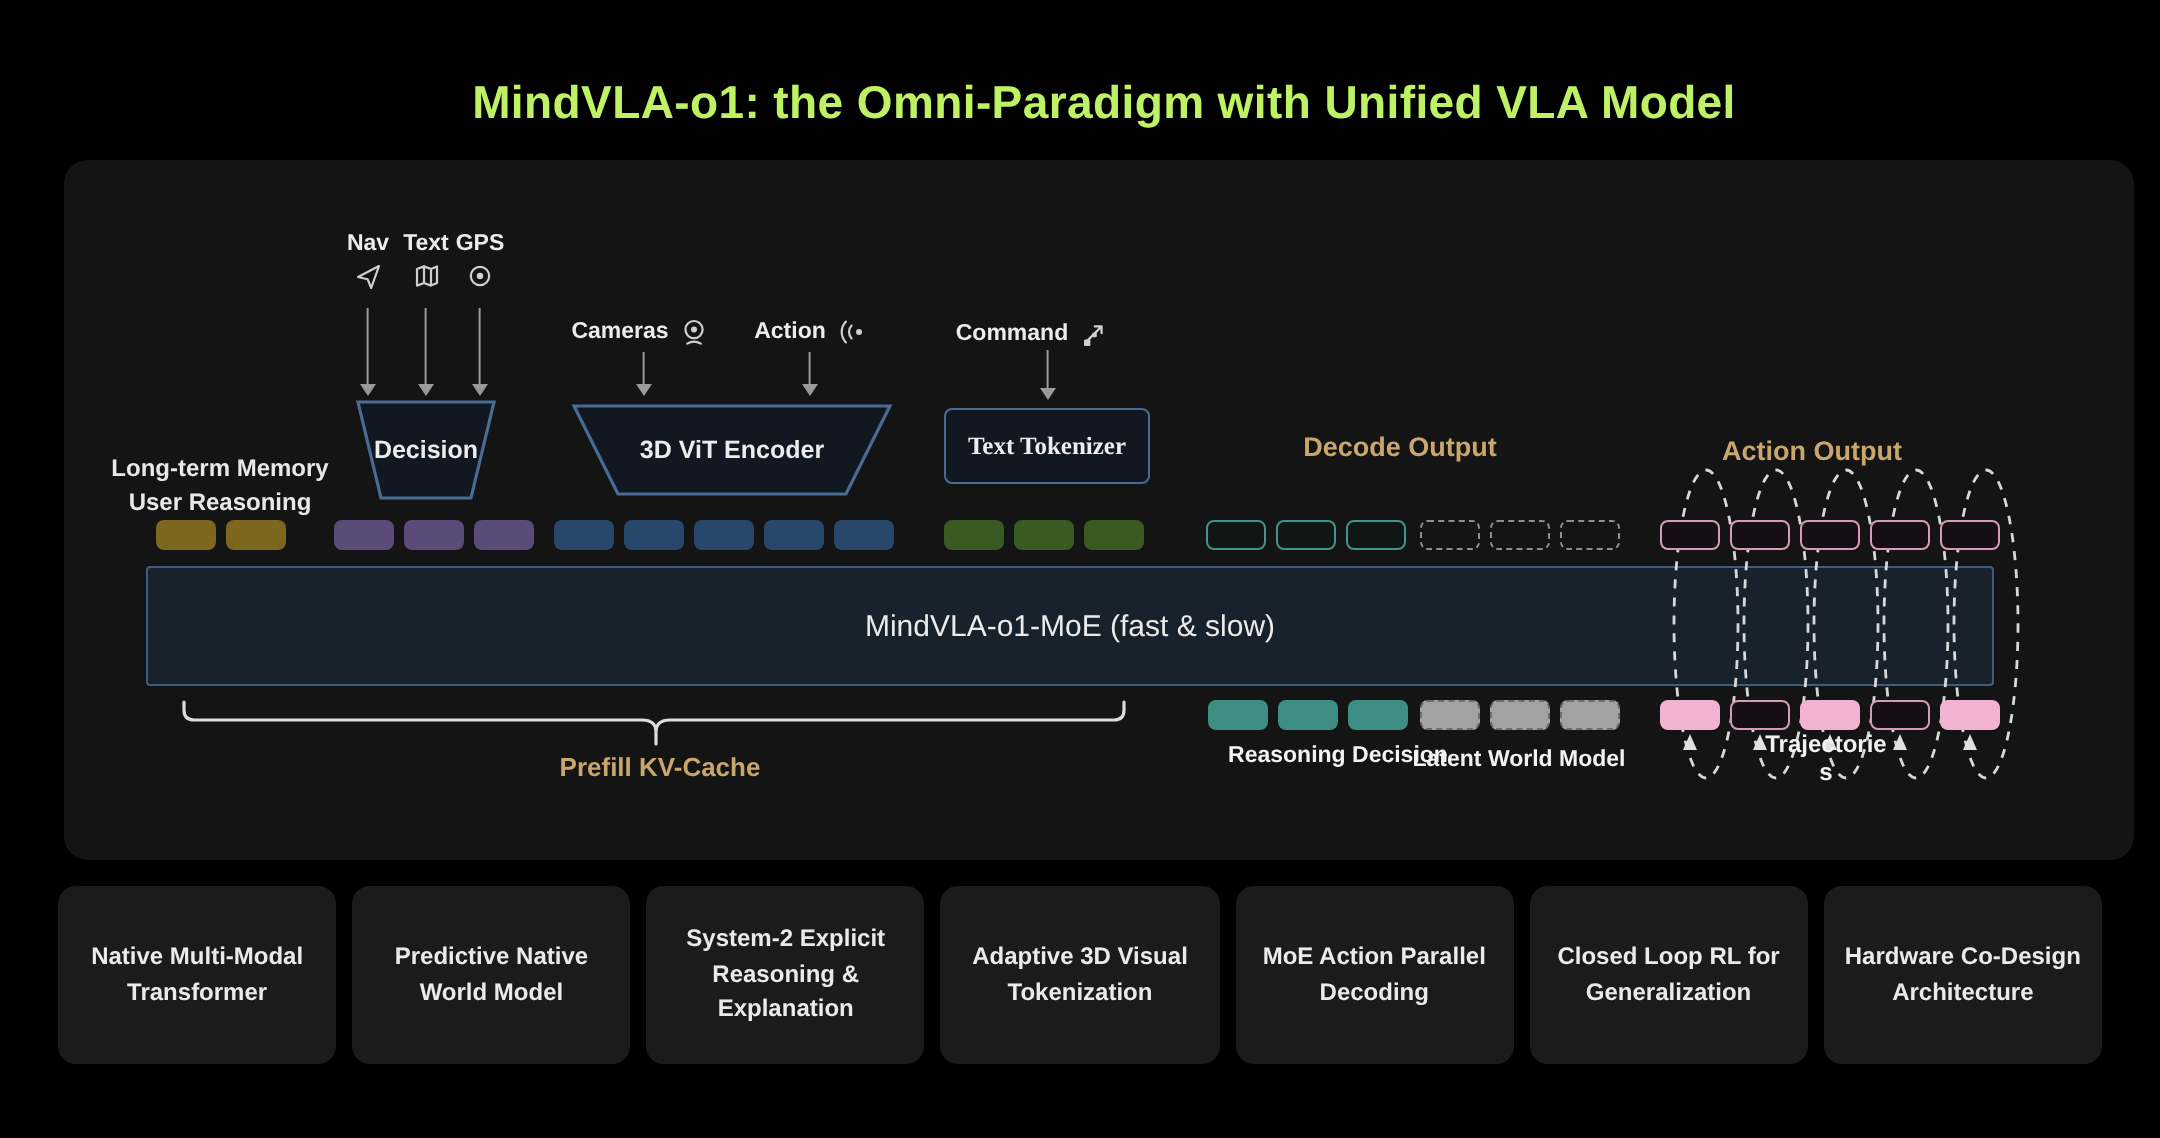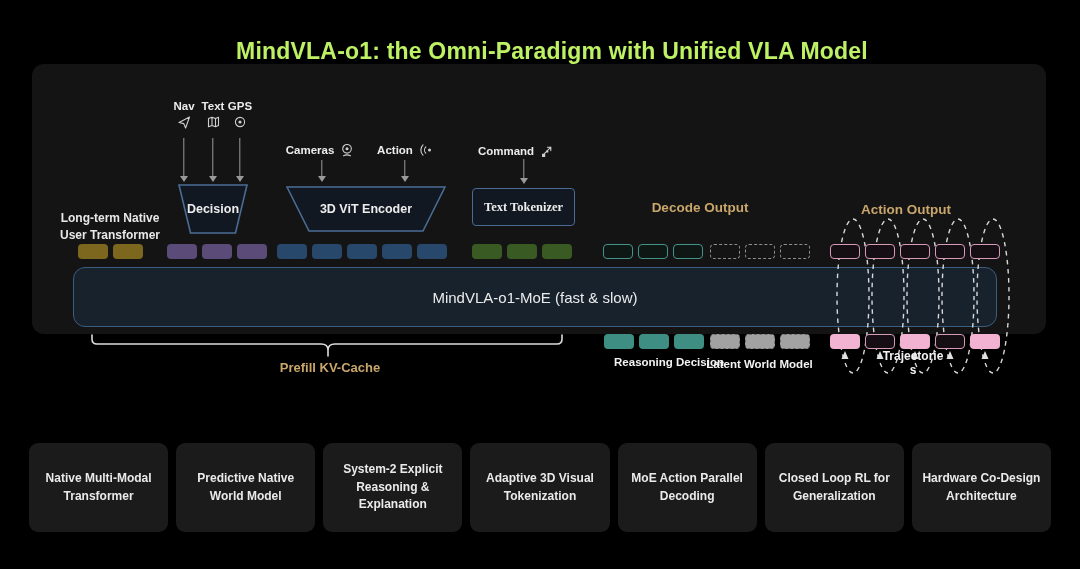--- a/index.html
+++ b/index.html
@@ -1,21 +1,21 @@
 <!DOCTYPE html>
 <html style="--bg: #000000; --panel: #141414; --card: #1b1b1b; --accent: #c9a66b; --text: #ededed; --arrow: #9a9a9a; --moe-fill: #18222d; --moe-border: #3c5c80; --shape-fill: #111822; --shape-border: #4a6c94; --token-olive: #7d671f; --token-purple: #5a4b78; --token-blue: #27486a; --token-green: #3a5a23; --token-teal: #44938a; --token-teal-fill: #3f8e83; --token-gray-outline: #8f8f8f; --token-gray-fill: #a2a2a2; --token-pink: #f2b3d3; --token-pink-outline: #d79ab8; --loop: #e8e8e8;"><head>
 <meta charset="utf-8">
 <style>
   html,body{margin:0;padding:0;background:#000;}
   .page{position:relative;width:1080px;height:569px;background:var(--bg,#000);
         font-family:"Liberation Sans",sans-serif;color:var(--text,#ededed);overflow:hidden;}
   .title{position:absolute;top:26px;left:0;width:100%;text-align:center;margin:12px;
          font-size:23px;font-weight:700;letter-spacing:.2px;color:#bef264;}
-  .panel{position:absolute;left:32px;top:64px;width:1014px;height:270px;
-         background:var(--panel,#141414);border-radius:12px;}
+  .panel{position:absolute;left:32px;top:80px;width:1014px;height:350px;
+         background:var(--panel,#141414);border-radius:12px;padding-left:21px;}
   .scol{position:absolute;top:36px;width:44px;display:flex;flex-direction:column;align-items:center;gap:3px;}
   .slab{font-size:11.5px;font-weight:700;color:#ececec;}
   .sicon{display:block;height:14px;}
   .sicon svg{display:block;}
   .srow{position:absolute;width:120px;display:flex;align-items:center;justify-content:center;gap:6px;}
   .varrow{position:absolute;width:12px;}
   .varrow::before{content:"";position:absolute;left:50%;top:0;bottom:5px;width:1.4px;
                   background:var(--arrow,#9a9a9a);transform:translateX(-50%);}
   .varrow::after{content:"";position:absolute;left:50%;bottom:0;transform:translateX(-50%);
                  width:0;height:0;border:4px solid transparent;border-top:6px solid var(--arrow,#9a9a9a);border-bottom:none;}
@@ -36,21 +36,21 @@
   .purple{background:var(--token-purple,#5a4b78);}
   .blue{background:var(--token-blue,#27486a);}
   .green{background:var(--token-green,#3a5a23);}
   .teal-outline{border:1.5px solid var(--token-teal,#44938a);background:#0f1715;}
   .gray-dash{border:1.4px dashed var(--token-gray-outline,#8f8f8f);background:transparent;}
   .pink-outline{border:1.5px solid var(--token-pink-outline,#d79ab8);background:#150f13;}
   .teal-fill{background:var(--token-teal-fill,#3f8e83);}
   .gray-fill{background:var(--token-gray-fill,#a2a2a2);border:1px dashed #6e6e6e;}
   .pink-fill{background:var(--token-pink,#f2b3d3);}
   .moe{position:absolute;left:41px;top:203px;width:924px;height:60px;box-sizing:border-box;
-       background:var(--moe-fill,#18222d);border:1.5px solid var(--moe-border,#3c5c80);border-radius:12px;
+       background:var(--moe-fill,#18222d);border:1.5px solid var(--moe-border,#3c5c80);border-radius:2px;
        display:flex;align-items:center;justify-content:center;font-size:15px;color:#ebebeb;z-index:1;}
   .small{position:absolute;text-align:center;font-size:11.5px;font-weight:600;color:#f2f2f2;z-index:5;}
   .traj{width:66px;overflow-wrap:anywhere;line-height:1.15;font-size:12px;}
   .overlay{position:absolute;left:0;top:0;z-index:3;pointer-events:none;}
   .brace{fill:none;stroke:#dcdcdc;stroke-width:1.6;stroke-linecap:round;}
   .loop{fill:none;stroke:var(--loop,#e8e8e8);stroke-width:1.4;stroke-dasharray:4.5 4.5;opacity:.92;}
   .uparrow{fill:#e0e0e0;}
   .icon-stroke{stroke:#cfcfcf;stroke-width:1.1;fill:none;stroke-linecap:round;stroke-linejoin:round;}
   .icon-fill{fill:#cfcfcf;}
   .cards{position:absolute;left:29px;top:443px;width:1022px;display:flex;gap:8px;}
@@ -135,22 +135,22 @@
     <div class="shape-label" style="left:146px;top:120px;width:70px;height:50px">Decision</div>
     <svg class="trap" style="left:254px;top:122px" width="160" height="46">
       <polygon points="1,1 159,1 137,45 23,45"></polygon>
       </svg>
     <div class="shape-label" style="left:254px;top:122px;width:160px;height:46px">3D ViT Encoder</div>
     <div class="tokenizer">
       <span>Text Tokenizer</span>
     </div>
 
     <div class="note" style="left:8px;top:146px;width:140px">
-      <span>Long-term Native</span>
-      <span>User Transformer</span>
+      <span>Long-term Memory</span>
+      <span>User Reasoning</span>
     </div>
 
     <div class="gold" style="left:588px;top:136px;width:160px">Decode Output</div>
     <div class="gold" style="left:794px;top:138px;width:160px">Action Output</div>
 
     <div class="trow" style="left:46px;top:180px">
         <span class="token olive"></span>
         <span class="token olive"></span>
       </div>
     <div class="trow" style="left:135px;top:180px">

